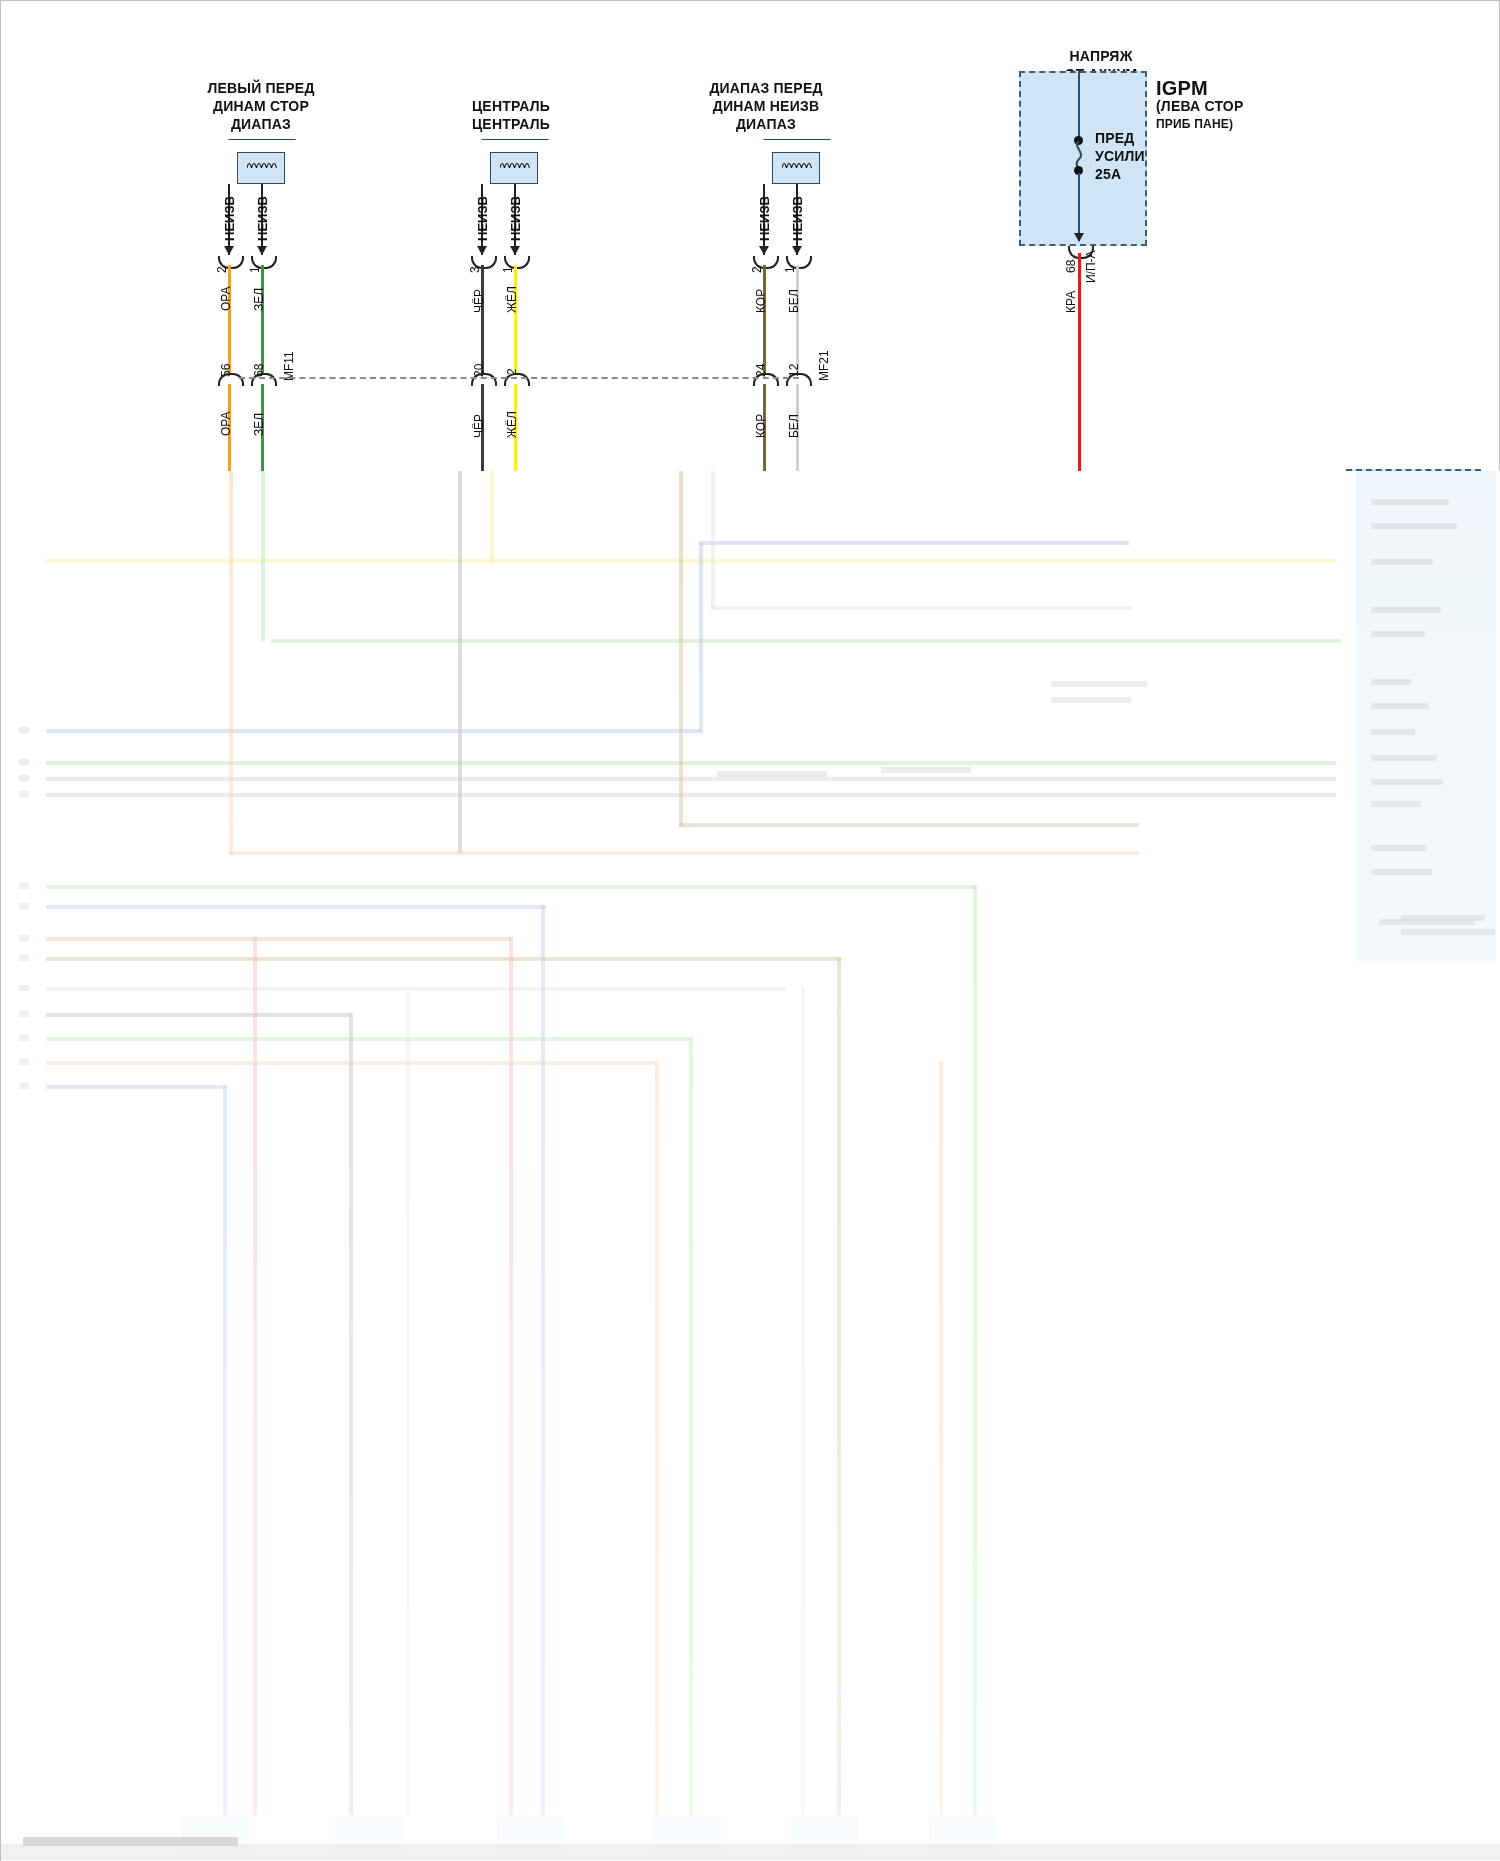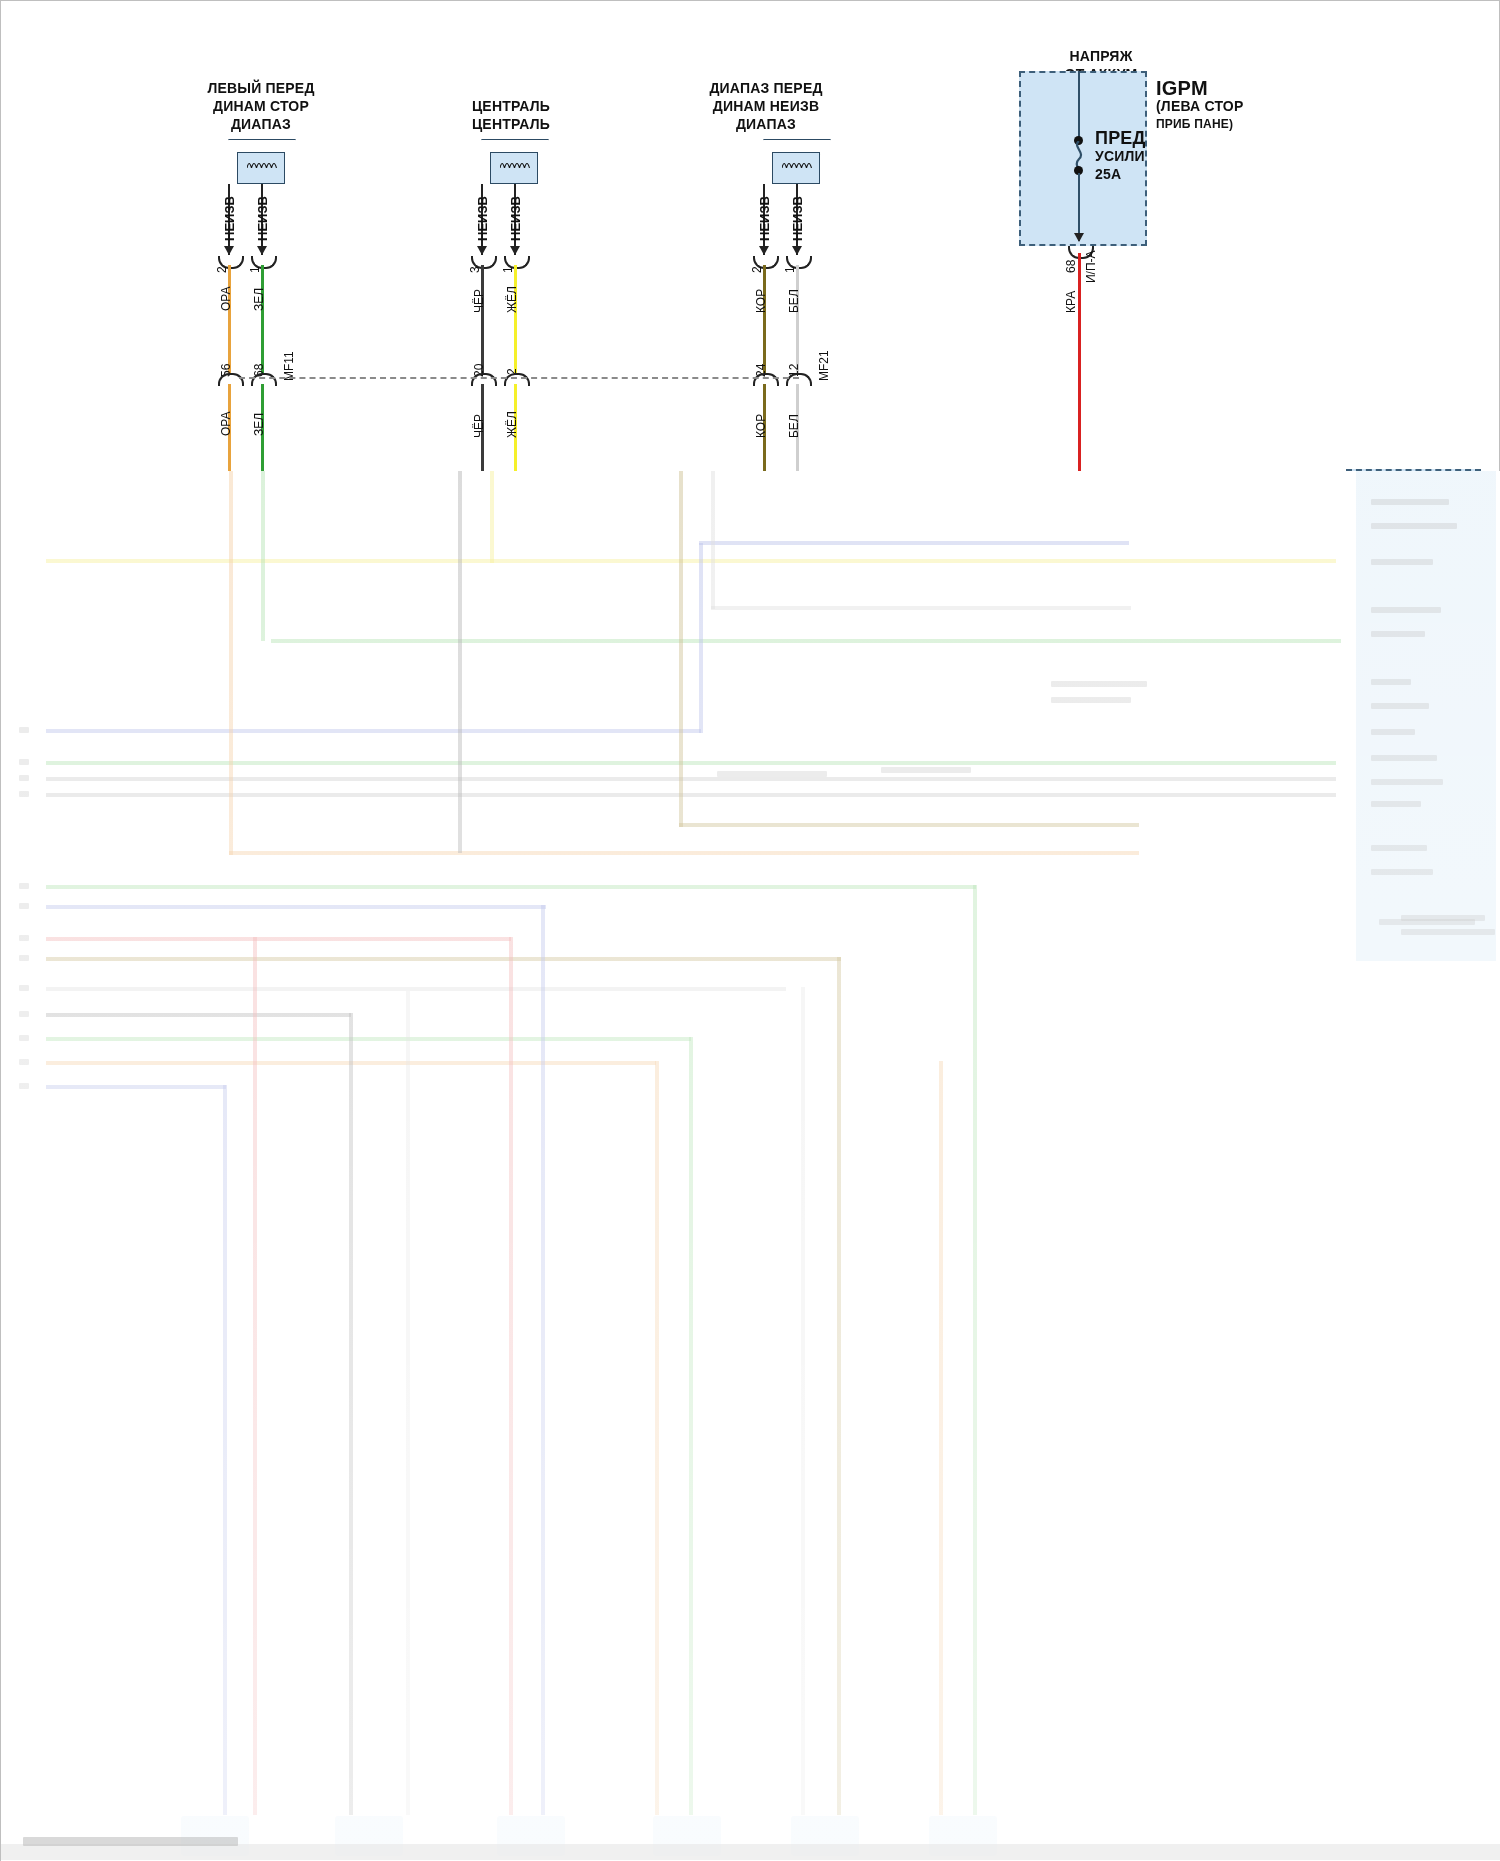--- a/index.html
+++ b/index.html
@@ -190,21 +190,21 @@
 
       <div class="vline" style="left:1077px;top:70px;height:68px;border-color:#2f4f68;border-width:2.5px;"></div>
       <div class="dot" style="left:1073px;top:135px;"></div>
       <svg class="abs" style="left:1069px;top:140px;width:18px;height:28px;" viewBox="0 0 18 28">
         <path d="M9 0 C2 5 16 12 9 18 C4 23 9 28 9 28" fill="none" stroke="#2f4f68" stroke-width="2.2"></path>
       </svg>
       <div class="dot" style="left:1073px;top:165px;"></div>
       <div class="vline" style="left:1077px;top:172px;height:68px;border-color:#2f4f68;border-width:2.5px;"></div>
       <div class="arrowdn" style="left:1072.5px;top:232px;"></div>
 
-      <div class="txt" style="left:1094px;top:130px;font-size:18px;font-weight:700;">ПРЕД</div>
+      <div class="txt" style="left:1094px;top:130px;font-size:14px;font-weight:700;">ПРЕД</div>
       <div class="txt" style="left:1094px;top:148px;font-size:14px;font-weight:700;">УСИЛИ</div>
       <div class="txt" style="left:1094px;top:166px;font-size:14px;font-weight:700;">25А</div>
 
       <div class="arcdown" style="left:1067px;top:245px;"></div>
       <div class="vtxt" style="left:1064px;top:272px;font-size:12px;">68</div>
       <div class="vtxt" style="left:1084px;top:282px;font-size:12px;">И/П-А</div>
       <div class="vtxt" style="left:1064px;top:312px;font-size:12px;">КРА</div>
 
       <div class="vline" style="left:1077px;top:252px;height:238px;border-color:#d92121;border-width:3px;"></div>
     </div>

